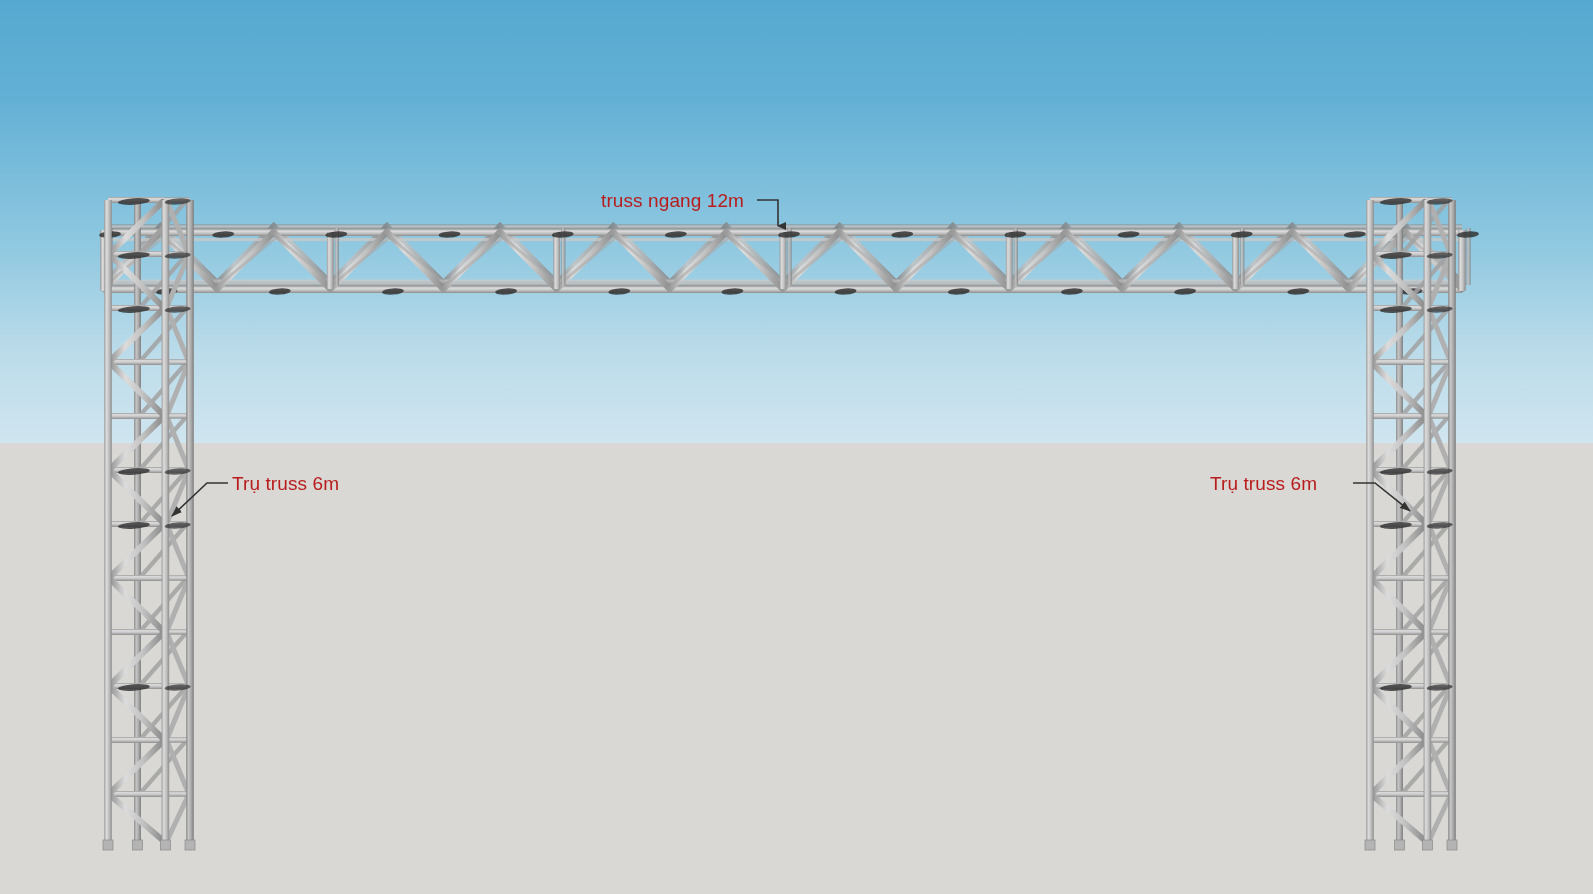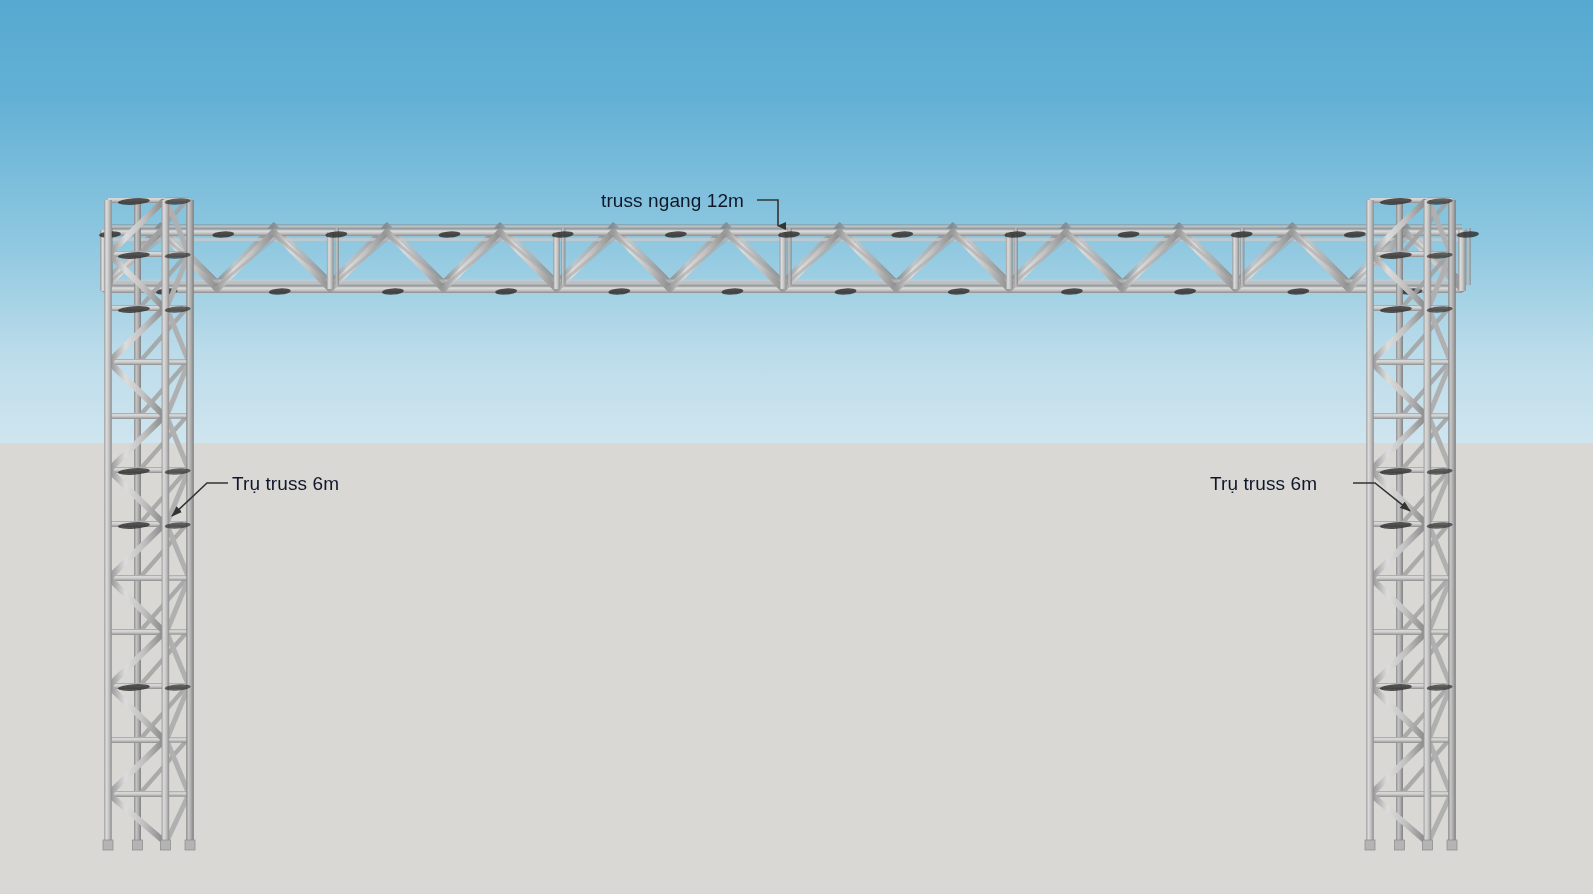--- a/index.html
+++ b/index.html
@@ -38,21 +38,21 @@
     position: absolute;
     left: 0;
     top: 0;
     width: 1593px;
     height: 894px;
   }
   .label-text {
     position: absolute;
     font-family: "Liberation Sans", sans-serif;
     font-size: 19px;
-    color: #0f172a;
+    color: #b91c1c;
     white-space: nowrap;
     letter-spacing: 0.1px;
   }
   #label-beam {
     left: 601px;
     top: 190px;
   }
   #label-left-col {
     left: 232px;
     top: 473px;

